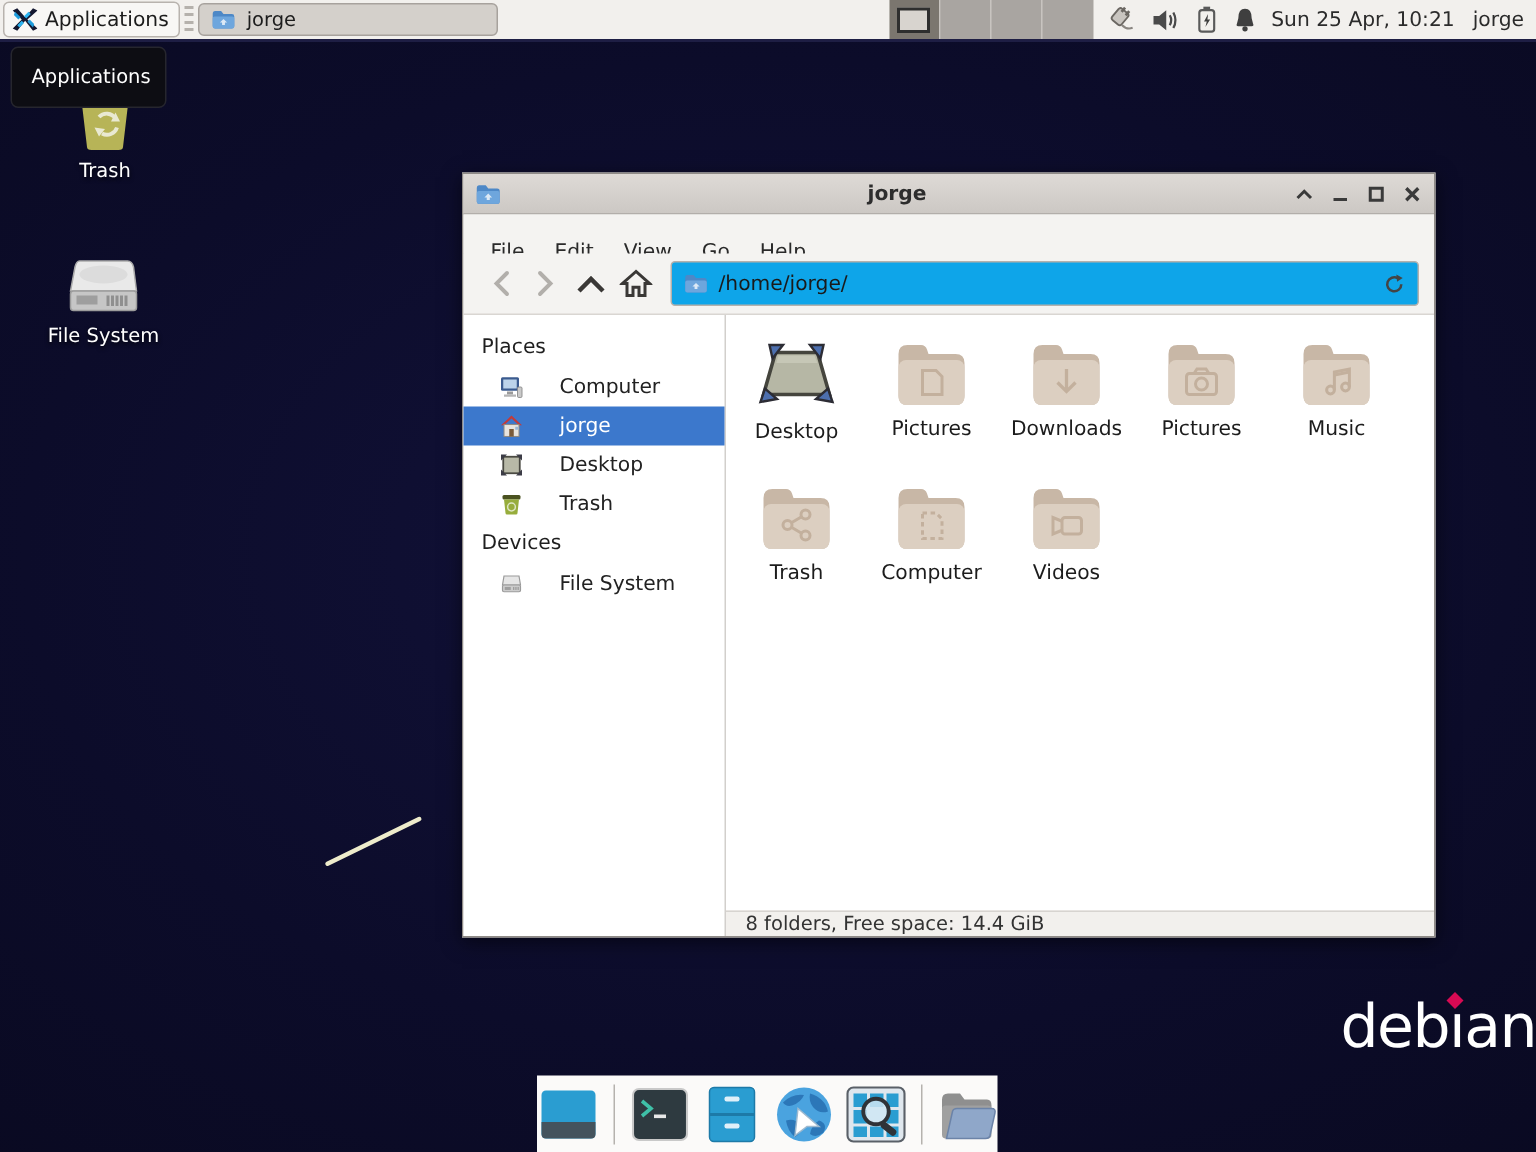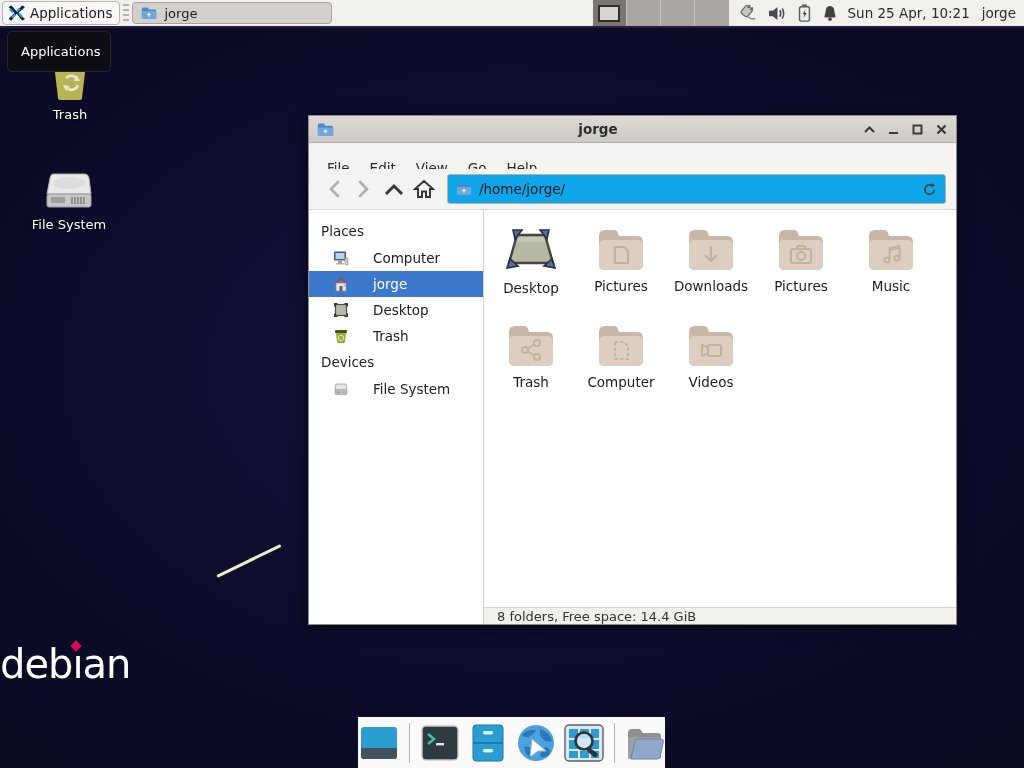--- a/index.html
+++ b/index.html
@@ -39,21 +39,21 @@
   
   .desk-icon { position:absolute; width:96px; display:flex; flex-direction:column; align-items:center; }
   .desk-icon .lbl { margin-top:5px; color:#fff; font-size:13px; text-shadow:0 1px 3px rgba(0,0,0,.9); white-space:nowrap; }
   .di-trash { left:22px; top:52px; }
   .di-fs { left:21px; top:170px; }
   .di-home { left:21px; top:285px; }
 
   .deco-line { position:absolute; left:217px; top:575px; width:71px; height:3px; border-radius:2px;
                background:#eeeccb; transform:rotate(-26deg); transform-origin:left center; }
 
-  .debian-logo { position:absolute; left:0; top:641px; width:1024px; text-align:left;
+  .debian-logo { position:absolute; left:0; top:662px; width:1024px; text-align:right;
                  color:#fff; font-size:40px; letter-spacing:-1px; }
   .debian-logo .i-wrap { position:relative; display:inline-block; }
   .debian-logo .i-wrap::after { content:''; position:absolute; width:8px; height:8px; left:0px; top:1px;
                  background:#d70a53; transform:rotate(45deg); }
 
   
   .dock { position:absolute; left:358px; top:717px; width:307px; height:51px; background:#fbfaf9;
           display:flex; align-items:center; justify-content:center; gap:8px; }
   .dock .d-item { width:40px; height:40px; display:flex; align-items:center; justify-content:center; }
   .dock .d-sep { width:1px; height:40px; background:#b5b2ae; margin:0 2px; }

